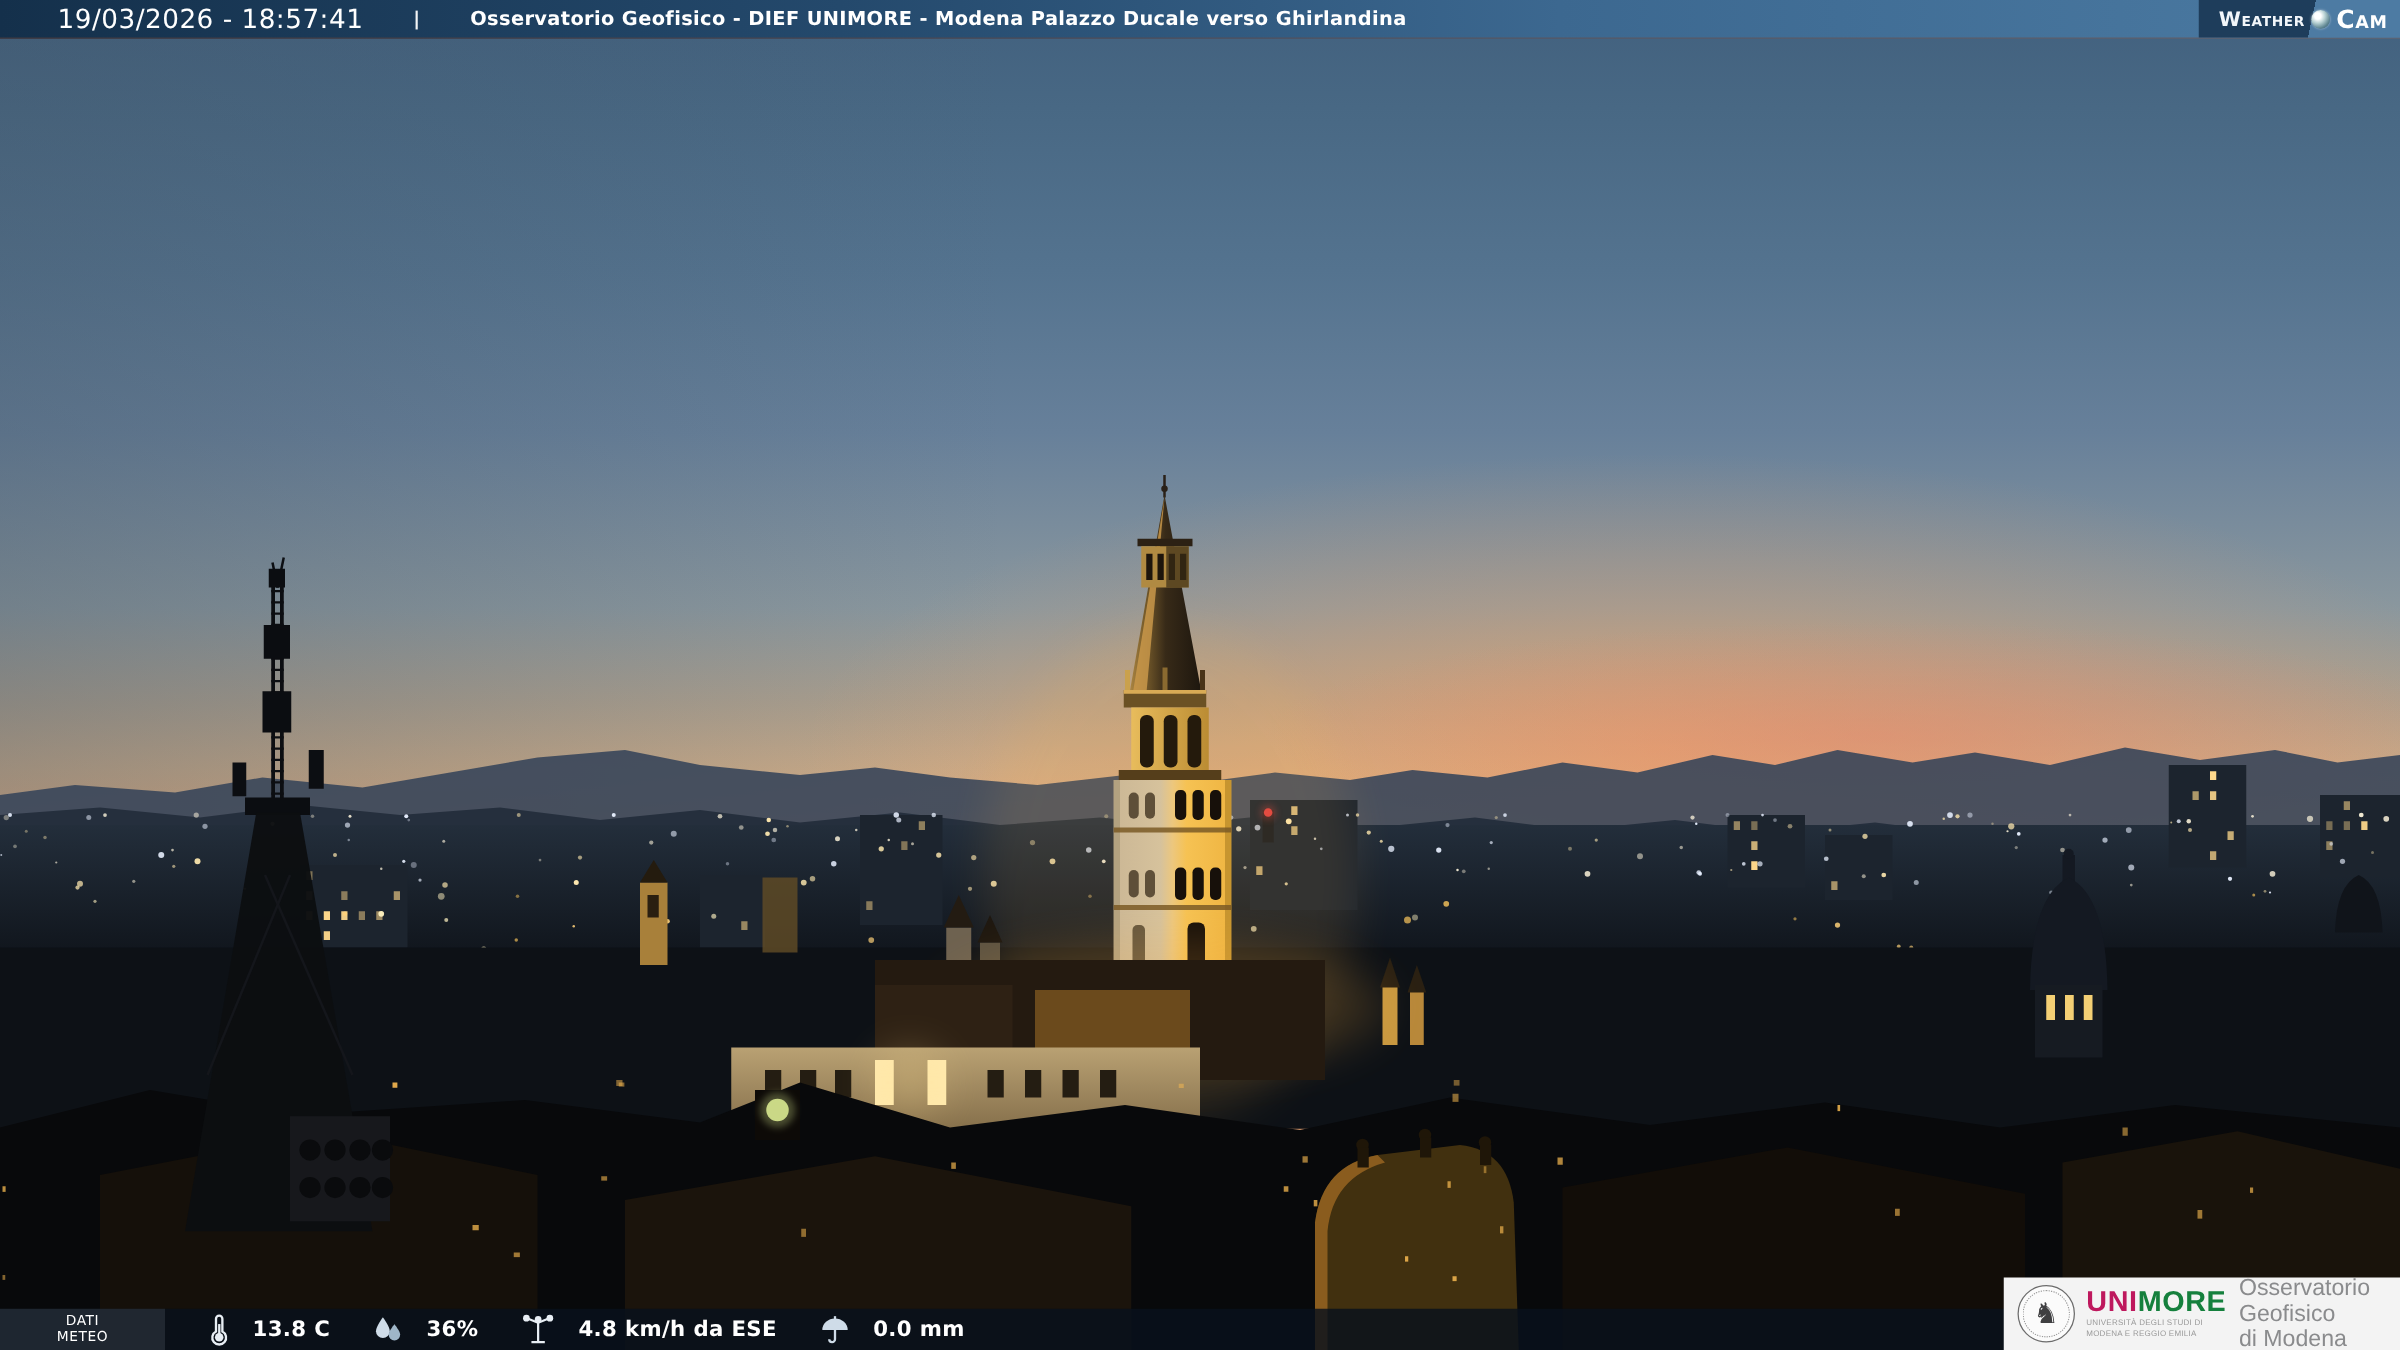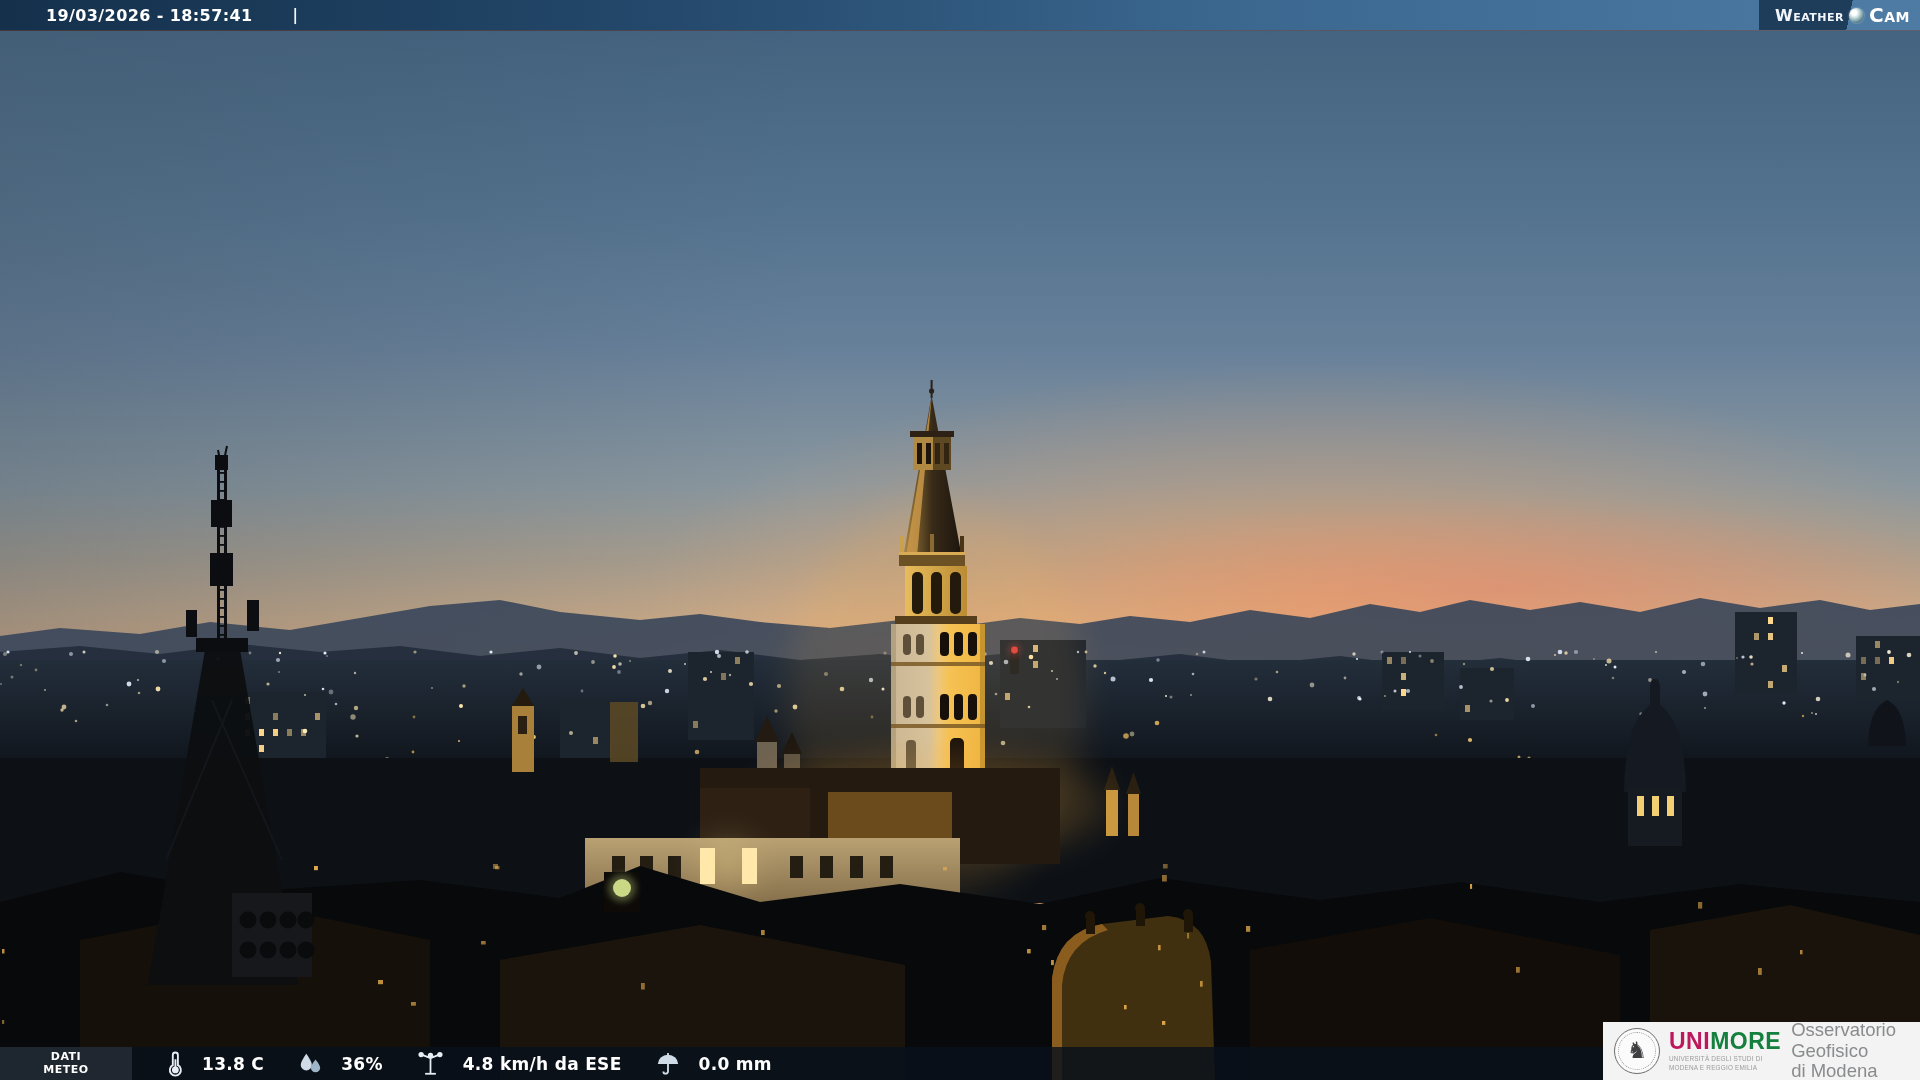--- a/index.html
+++ b/index.html
@@ -12,37 +12,37 @@
       radial-gradient(ellipse 950px 330px at 69% 600px, rgba(250,165,98,.55), rgba(250,165,98,0) 72%),
       linear-gradient(90deg, rgba(66,82,98,.32), rgba(66,82,98,0) 42%),
       linear-gradient(180deg,
         #41607e 0%, #486884 8%, #54738f 20%, #67809a 32%,
         #8a979e 45%, #ab9f8e 52%, #c7a988 57%, #dcab81 61%,
         #e3a473 64%, #d89a6c 70%, #c98e66 100%);}
   
   .topbar{position:absolute;left:0;top:0;right:0;height:30px;display:flex;align-items:center;
     background:linear-gradient(90deg,#14304b 0%,#24496c 35%,#3c6890 65%,#4b7aa2 100%);
     border-bottom:1px solid rgba(122,66,46,.45);color:#fff;z-index:30;}
-  .ts{margin-left:46px;font-size:16px;font-weight:bold;letter-spacing:.4px;white-space:nowrap;}
+  .ts{margin-left:46px;font-size:21px;font-weight:normal;letter-spacing:.4px;white-space:nowrap;}
   .sep{margin:0 40px;font-size:15px;font-weight:bold;opacity:.95;}
   .title{font-size:15.5px;font-weight:bold;letter-spacing:.3px;white-space:nowrap;}
   .wcam{position:absolute;right:0;top:0;height:30px;display:flex;align-items:center;
     padding:0 10px 0 16px;gap:5px;
     background:linear-gradient(102deg,#1e3d5b 0 56%,#4d7ba3 56%);margin-left:48px;}
   .wcam-weather{font-variant:small-caps;font-weight:bold;font-size:16px;color:#f2f6fa;letter-spacing:.5px;}
   .wcam-globe{width:15px;height:15px;border-radius:50%;display:inline-block;
     background:radial-gradient(circle at 35% 32%, #ffffff 0 18%, #b9d2d4 40%, #5d8490 70%, #32505e 100%);
     box-shadow:0 0 2px rgba(255,255,255,.6);}
   .wcam-cam{font-variant:small-caps;font-weight:bold;font-size:20px;color:#ffffff;letter-spacing:.5px;}
   
   .botbar{position:absolute;left:0;right:0;bottom:0;height:33px;display:flex;align-items:center;
     background:rgba(8,17,28,.82);color:#fff;z-index:30;}
   .meteo-cell{width:132px;height:100%;display:flex;flex-direction:column;align-items:center;
     justify-content:center;background:rgba(150,160,172,.16);line-height:1.15;}
-  .meteo-cell span{font-size:11px;font-weight:bold;letter-spacing:.5px;}
+  .meteo-cell span{font-size:11px;font-weight:normal;letter-spacing:.5px;}
   .witem{display:flex;align-items:center;gap:19px;margin-left:34px;}
   .witem:first-of-type{margin-left:52px;}
   .wval{font-size:17px;font-weight:bold;letter-spacing:.3px;white-space:nowrap;}
   .wicon{display:inline-flex;align-items:center;}
   
   .brandbox{position:absolute;right:0;bottom:0;width:317px;height:58px;background:#f3f3f3;
     display:flex;align-items:center;z-index:40;font-family:"Liberation Sans",sans-serif;}
   .seal{width:44px;height:44px;min-width:44px;border-radius:50%;border:1.5px solid #6c6c6c;
     margin-left:11px;position:relative;display:flex;align-items:center;justify-content:center;
     background:#fbfbfb;}
@@ -582,20 +582,21 @@
       <circle cx="248" cy="950" r="8.5" fill="#0a0b0d"></circle>
         <circle cx="268" cy="950" r="8.5" fill="#0a0b0d"></circle>
       <circle cx="288" cy="950" r="8.5" fill="#0a0b0d"></circle>
         <circle cx="306" cy="950" r="8.5" fill="#0a0b0d"></circle>
     </g>
   </svg>
 
   <header class="topbar">
     <span class="ts">19/03/2026 - 18:57:41</span>
     <span class="sep">|</span>
+    <span class="title">Osservatorio Geofisico - DIEF UNIMORE - Modena Palazzo Ducale verso Ghirlandina</span>
     <div class="wcam">
       <span class="wcam-weather">Weather</span>
       <span class="wcam-globe"></span>
       <span class="wcam-cam">Cam</span>
     </div>
   </header>
 
   <footer class="botbar">
     <div class="meteo-cell">
       <span>DATI</span>

